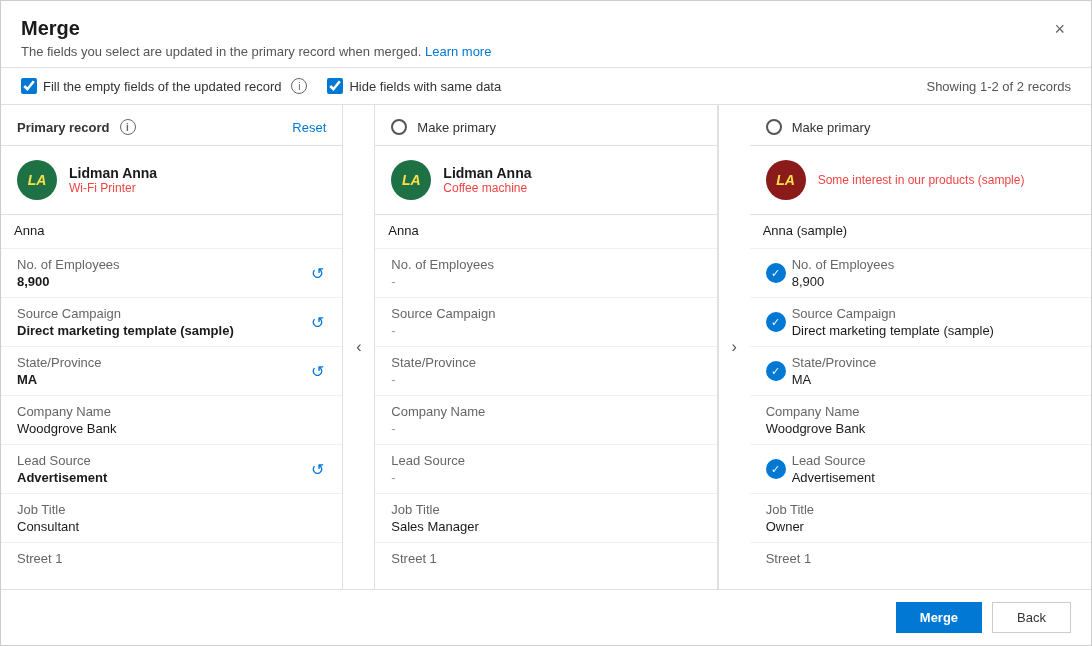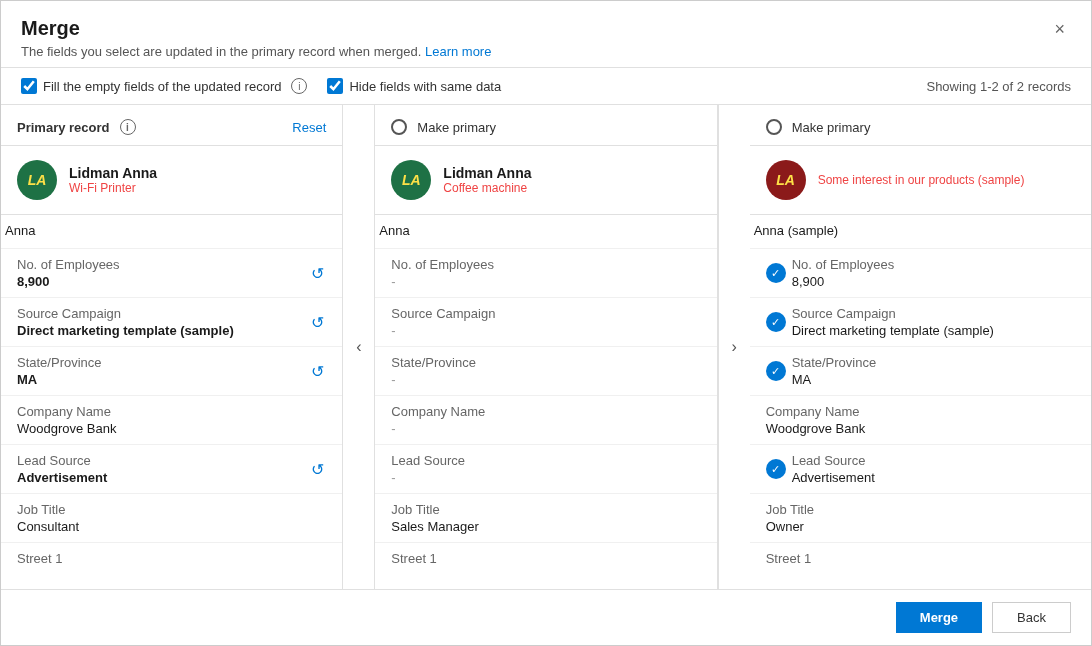--- a/index.html
+++ b/index.html
@@ -44,21 +44,21 @@
 
     
     .record-info { padding: 14px 16px; border-bottom: 1px solid #e0e0e0; display: flex; align-items: center; gap: 12px; }
     .avatar { width: 40px; height: 40px; border-radius: 50%; display: flex; align-items: center; justify-content: center; font-size: 14px; font-weight: 700; color: #fde047; flex-shrink: 0; font-style: italic; }
     .avatar.green { background: #1e7145; }
     .avatar.red { background: #8b1a1a; }
     .record-name { font-size: 14px; font-weight: 600; color: #1a1a1a; }
     .record-sub { font-size: 12px; color: #ef4444; }
 
     
-    .field-section { padding: 8px 4px; }
+    .field-section { padding: 8px 13px; }
     .field-label { font-size: 13px; color: #666; margin-bottom: 2px; }
     .field-value { font-size: 13px; color: #1a1a1a; font-weight: 500; }
     .field-value.normal { font-weight: 400; }
     .field-value.bold { font-weight: 700; }
     .field-value.dash { color: #999; }
     .field-row { display: flex; align-items: center; justify-content: space-between; padding: 6px 16px; }
     .field-content { flex: 1; }
     .reset-icon { color: #0078d4; cursor: pointer; font-size: 16px; padding: 2px; }
     .check-icon { width: 20px; height: 20px; border-radius: 50%; background: #0078d4; display: flex; align-items: center; justify-content: center; color: #fff; font-size: 11px; flex-shrink: 0; margin-right: 6px; }
     .check-row { display: flex; align-items: center; }

